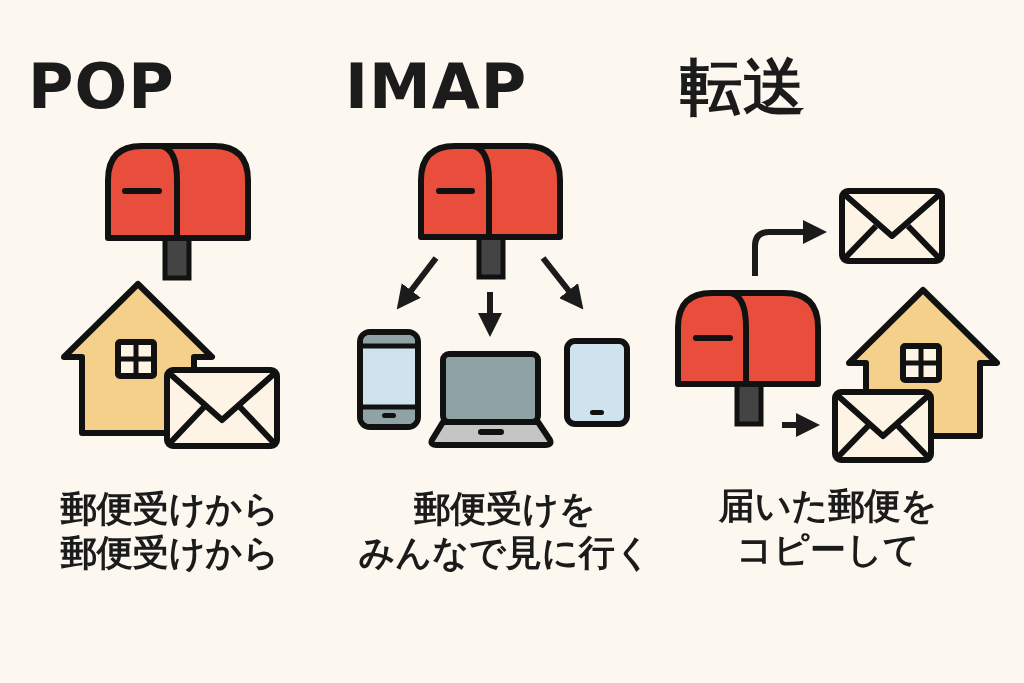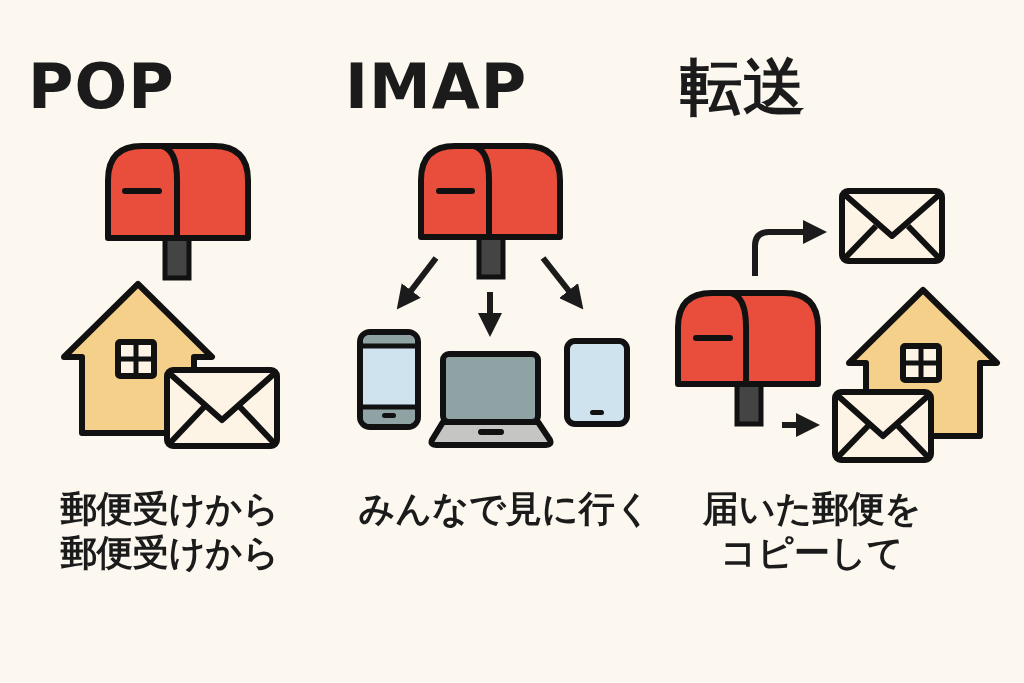--- a/index.html
+++ b/index.html
@@ -7,21 +7,21 @@
          font-family:"DejaVu Sans", sans-serif; color:#1b1b1b; }
   .title { position:absolute; top:52px; font-weight:bold; font-size:62px; line-height:70px;
            width:300px; letter-spacing:1px; font-family:"DejaVu Sans", sans-serif; }
   #t-pop { left:28px; }
   #t-imap { left:345px; }
   #t-fwd { left:680px; }
   svg.art { position:absolute; top:0; left:0; }
   .cap { position:absolute; font-weight:bold; font-size:36px; line-height:44px; text-align:center; white-space:nowrap; }
   #c-pop { left:20px; width:300px; top:487px; }
   #c-imap { left:330px; width:350px; top:487px; }
-  #c-fwd { left:652px; width:320px; top:487px; }
+  #c-fwd { left:668px; width:320px; top:487px;font-family:Liberation Mono, monospace; }
   .cap div { display:block;text-align:center; }
 </style>
 </head>
 <body>
 
 <div class="title" id="t-pop">POP</div>
 <div class="title" id="t-imap">IMAP</div>
 <div class="title" id="t-fwd">転送</div>
 
 <svg class="art" width="1024" height="683" viewBox="0 0 1024 683">
@@ -109,18 +109,19 @@
     <line x1="838" y1="457" x2="868" y2="426" stroke="#111" stroke-width="6"></line>
     <line x1="928" y1="457" x2="898" y2="426" stroke="#111" stroke-width="6"></line>
   </g>
 </svg>
 
 <div class="cap" id="c-pop">
   <div>郵便受けから</div>
   <div>郵便受けから</div>
 </div>
 <div class="cap" id="c-imap">
+  <div>郵便受けを</div>
   <div>みんなで見に行く</div>
 </div>
 <div class="cap" id="c-fwd">
   <div>届いた郵便を</div>
   <div>コピーして</div>
 </div>
 
 </body></html>

